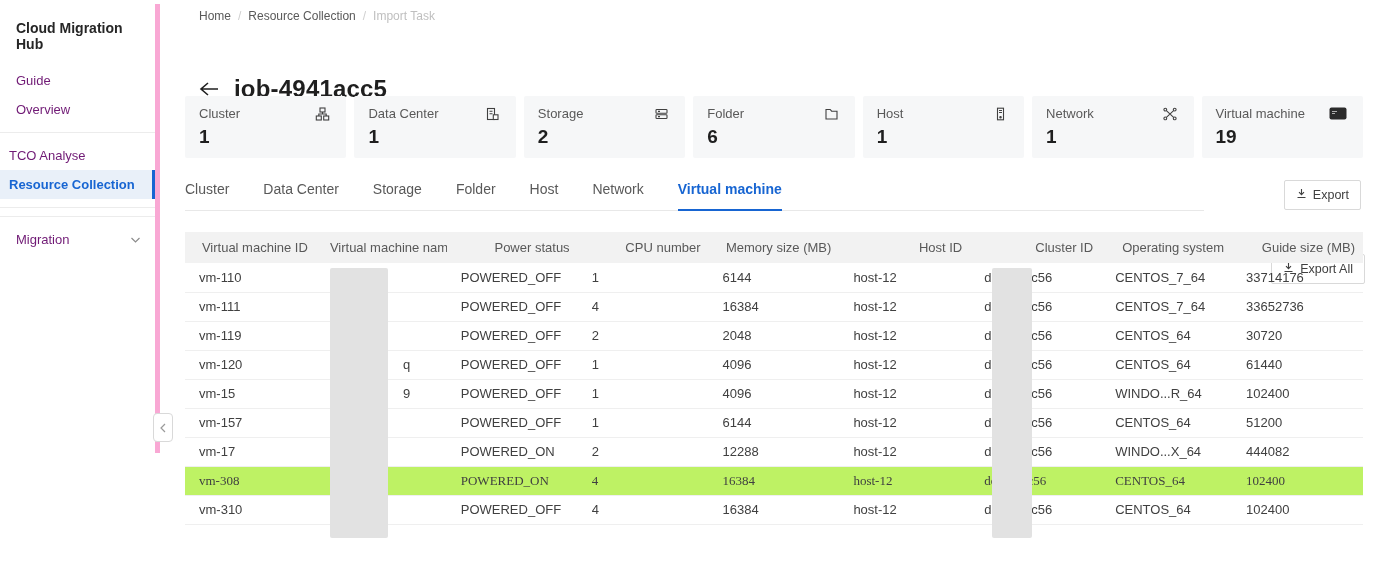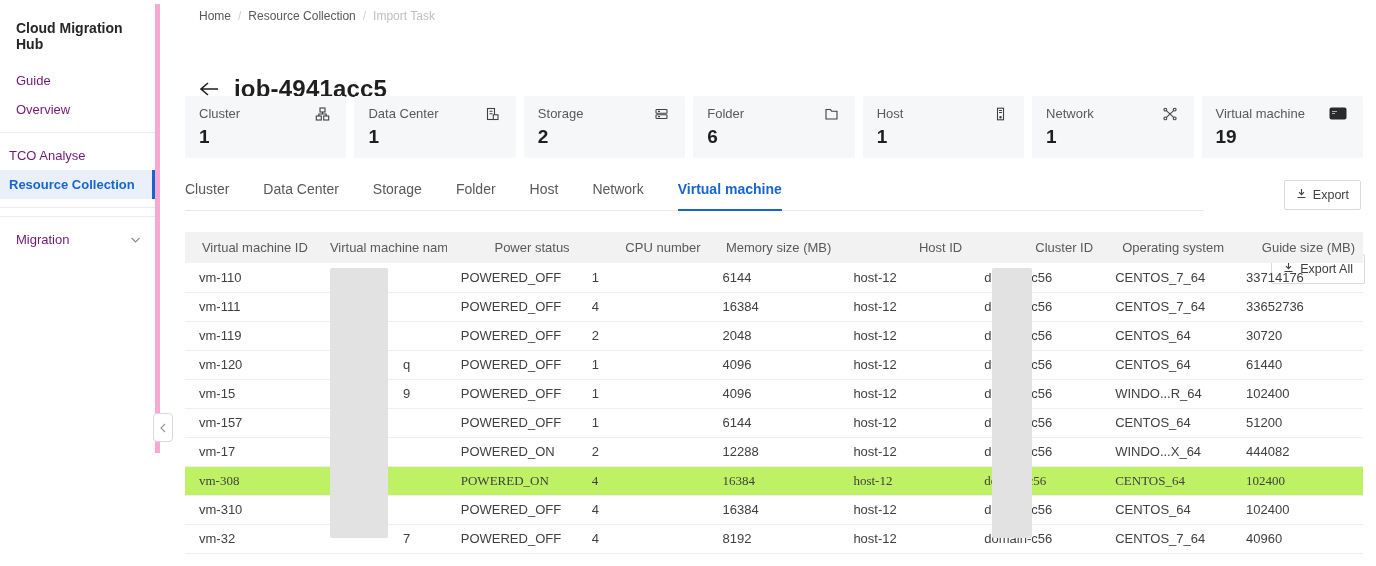--- a/index.html
+++ b/index.html
@@ -354,30 +354,19 @@
             <td>vm-310</td>
             <td><span class="frag"></span></td>
             <td>POWERED_OFF</td>
             <td>4</td>
             <td>16384</td>
             <td>host-12</td>
             <td>domain-c56</td>
             <td>CENTOS_64</td>
             <td>102400</td>
           </tr>
-          <tr class="">
-            <td>vm-32</td>
-            <td><span class="frag">7</span></td>
-            <td>POWERED_OFF</td>
-            <td>4</td>
-            <td>8192</td>
-            <td>host-12</td>
-            <td>domain-c56</td>
-            <td>CENTOS_7_64</td>
-            <td>40960</td>
-          </tr>
         </tbody>
     </table>
     <div class="redact redact-name"></div>
     <div class="redact redact-cluster"></div>
   </div>
 
 </main>
 
 </body></html>

